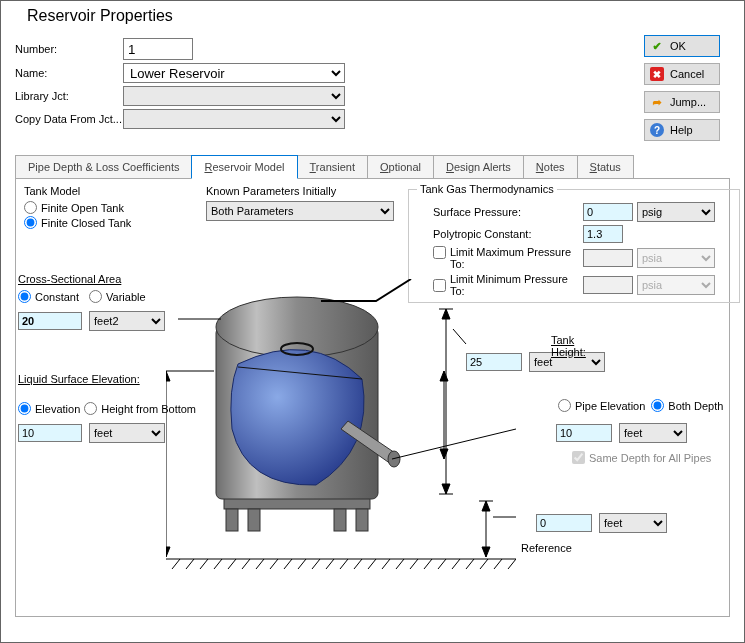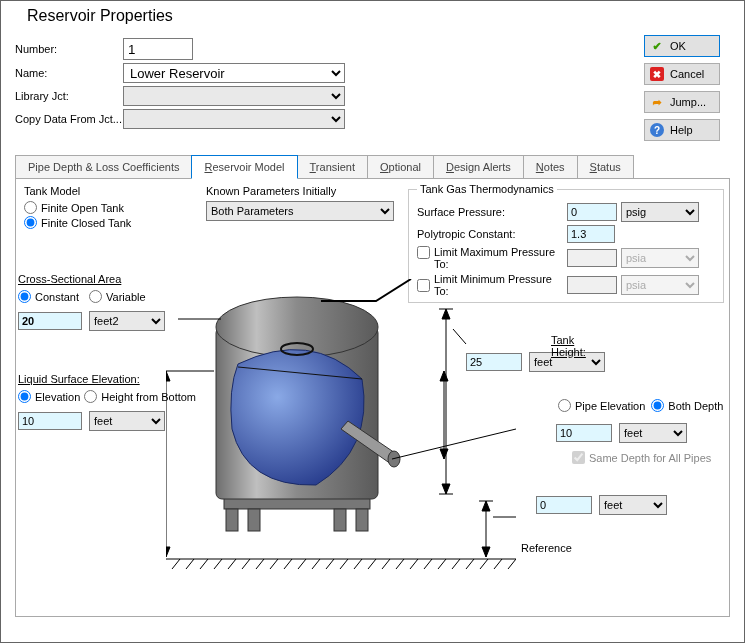--- a/index.html
+++ b/index.html
@@ -27,21 +27,21 @@
   .panel{border:1px solid #a9a9a9;border-top:none;padding:8px 8px 12px 8px;position:relative;height:438px;box-sizing:border-box}
   .group-title{margin:2px 0 4px 0}
   .radio-row,.check-row{display:flex;align-items:center;margin:2px 0}
   input[type=radio],input[type=checkbox]{margin:0 4px 0 0}
   .link{text-decoration:underline;color:#000}
   .val-input{height:18px;border:1px solid #7a7a7a;background:#dff7ff;padding:1px 3px;font-family:inherit;font-size:11px;box-sizing:border-box}
   .unit-select{height:20px;border:1px solid #7a7a7a;background:#e9e9e9;font-family:inherit;font-size:11px}
   .unit-select.disabled,.val-input.disabled{background:#f0f0f0;color:#888}
   fieldset.thermo{position:absolute;left:392px;top:4px;width:298px;height:108px;border:1px solid #c9c9c9;padding:4px 8px 6px 8px;margin:0}
   fieldset.thermo legend{padding:0 3px}
-  .thermo-row{display:flex;align-items:center;margin:3px 0}
+  .thermo-row{display:flex;align-items:center;margin:3px 16px}
   .thermo-row .lbl{width:150px}
   .tank-svg{position:absolute;left:150px;top:100px}
   .abs{position:absolute}
 </style>
 </head>
 <body>
 
 <div class="window">
   <div class="titlebar">Reservoir Properties</div>
 
@@ -117,21 +117,21 @@
 
       <fieldset class="thermo">
         <legend>Tank Gas Thermodynamics</legend>
         <div class="thermo-row">
           <span class="lbl">Surface Pressure:</span>
           <input class="val-input" style="width: 50px;" value="0">
           <select class="unit-select" style="width:78px;margin-left:4px"><option>psig</option></select>
         </div>
         <div class="thermo-row">
           <span class="lbl">Polytropic Constant:</span>
-          <input class="val-input" style="width: 48px;" value="1.3">
+          <input class="val-input" style="width: 40px;" value="1.3">
         </div>
         <div class="thermo-row">
           <label style="display:flex;align-items:flex-start;width:150px">
               <input type="checkbox" style="">
               <span>Limit Maximum Pressure To:</span>
             </label>
           <input class="val-input disabled" style="width: 50px;" disabled="">
           <select class="unit-select disabled" style="width:78px;margin-left:4px" disabled=""><option>psia</option></select>
         </div>
         <div class="thermo-row">
@@ -155,21 +155,21 @@
               <input type="radio" name="cs" style="">
               <span>Variable</span>
             </label>
         </div>
         <input class="val-input" style="width: 64px; font-weight: bold;" value="20">
         <select class="unit-select" style="width:76px;margin-left:4px"><option>feet2</option></select>
       </div>
 
       <div class="abs" style="left:2px;top:194px;width:200px">
         <div class="link">Liquid Surface Elevation:</div>
-        <div style="display:flex;gap:4px;margin:3px 0 6px 0">
+        <div style="display:flex;gap:4px;margin:15px 0 6px 0">
           <label class="radio-row">
               <input type="radio" name="se" checked="" style="">
               <span>Elevation</span>
             </label>
           <label class="radio-row">
               <input type="radio" name="se" style="">
               <span>Height from Bottom</span>
             </label>
         </div>
         <input class="val-input" style="width: 64px;" value="10">
@@ -201,21 +201,21 @@
         <select class="unit-select" style="width:68px;margin-left:4px"><option>feet</option></select>
       </div>
       <div class="abs" style="left:556px;top:270px;color:#888">
         <label class="check-row">
             <input type="checkbox" checked="" disabled="" style="">
             <span>Same Depth for All Pipes</span>
           </label>
       </div>
 
       <div class="abs" style="left:520px;top:316px">
-        <div style="">
+        <div style="margin-top:18px">
           <input class="val-input" style="width: 56px;" value="0">
           <select class="unit-select" style="width:68px;margin-left:4px"><option>feet</option></select>
         </div>
       </div>
 
       <div class="abs" style="left:505px;top:363px">Reference</div>
 
       <svg class="tank-svg" width="350" height="320">
         <defs>
           <linearGradient id="cyl" x1="0" y1="0" x2="1" y2="0">

